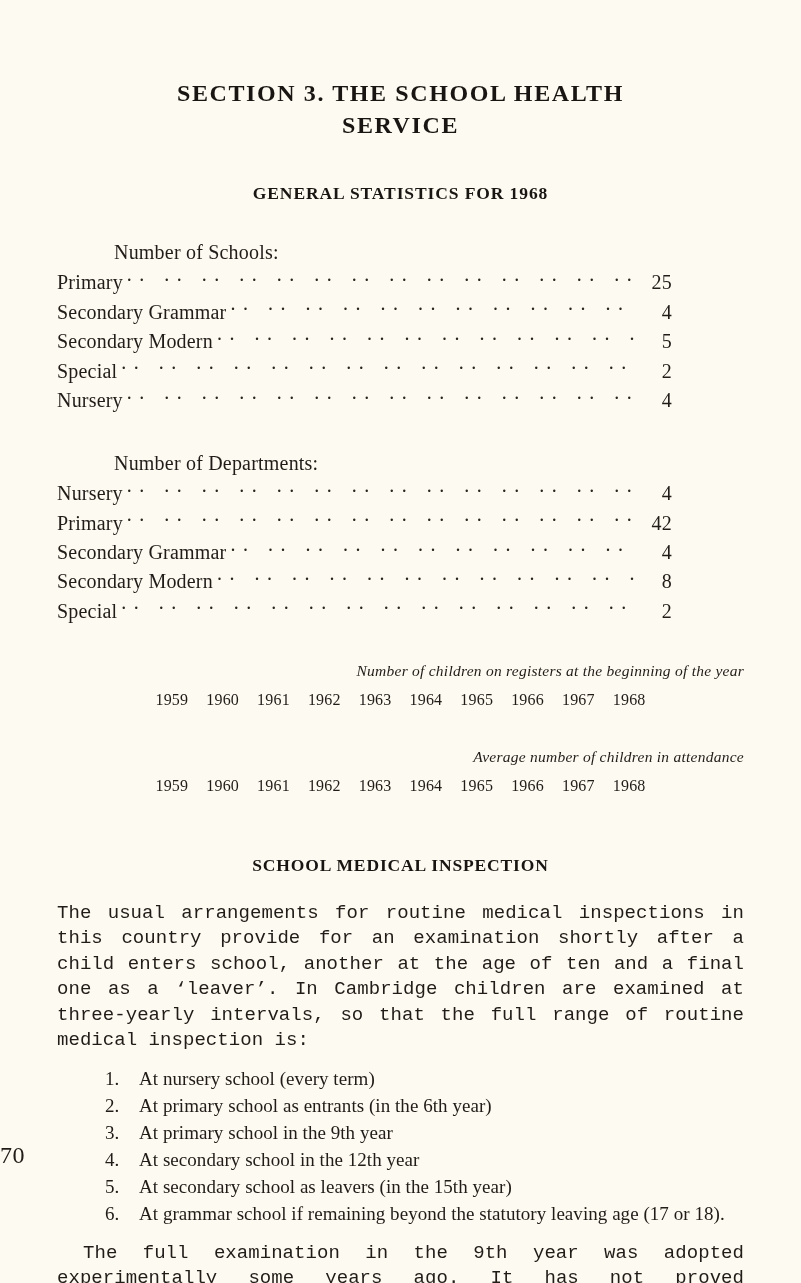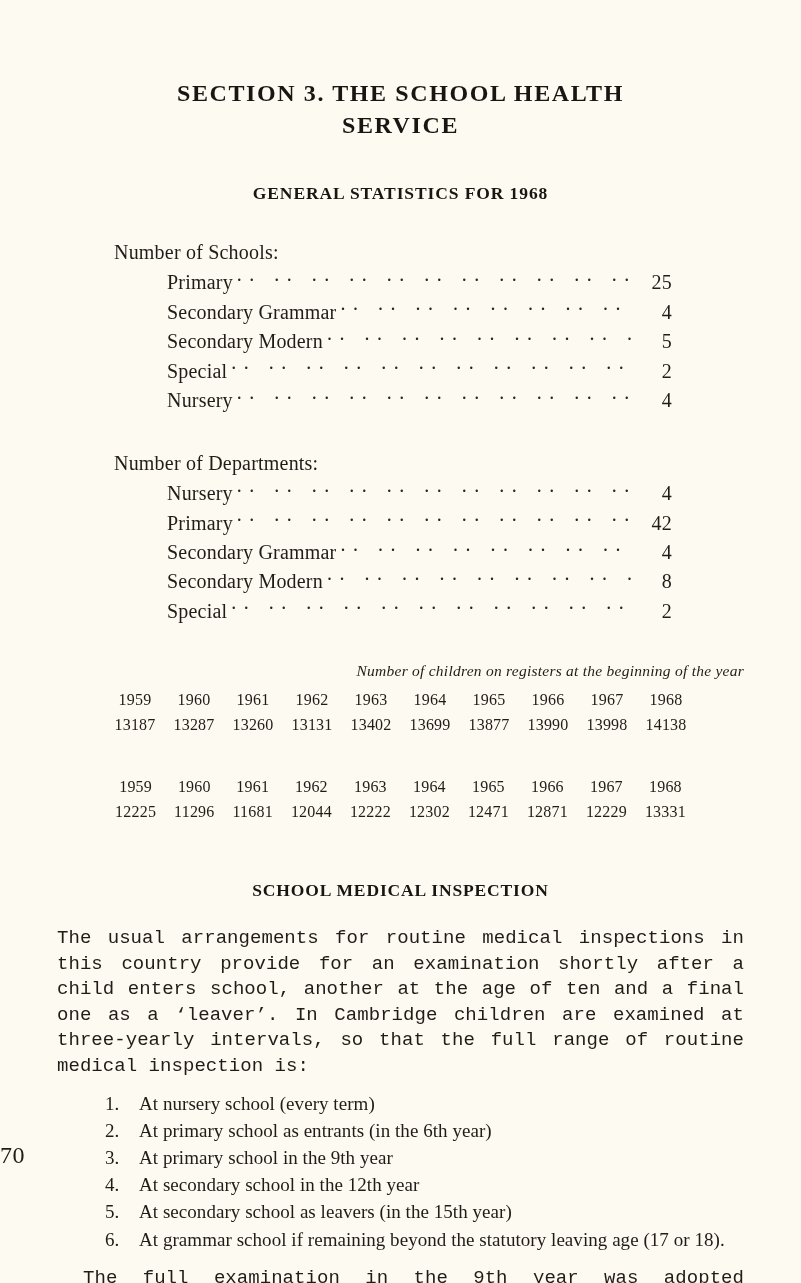--- a/index.html
+++ b/index.html
@@ -52,21 +52,20 @@
     margin-left: 57px;
     line-height: 1.5;
     letter-spacing: 0.2px;
   }
   .dot-rows { margin-top: 1px; }
   .dot-row {
     display: flex;
     align-items: baseline;
     font-size: 20px;
     line-height: 1.47;
-    margin-left: 110px;
     padding-right: 72px;
   }
   .dot-row .lbl { white-space: nowrap; letter-spacing: 0.2px; }
   .dot-row .leaders {
     flex: 1 1 auto;
     position: relative;
     height: 1em;
     margin: 0 4px;
     overflow: hidden;
   }
@@ -246,63 +245,40 @@
           <td>1960</td>
           <td>1961</td>
           <td>1962</td>
           <td>1963</td>
           <td>1964</td>
           <td>1965</td>
           <td>1966</td>
           <td>1967</td>
           <td>1968</td>
         </tr>
-        <tr>
-          <td>13187</td>
-          <td>13287</td>
-          <td>13260</td>
-          <td>13131</td>
-          <td>13402</td>
-          <td>13699</td>
-          <td>13877</td>
-          <td>13990</td>
-          <td>13998</td>
-          <td>14138</td>
-        </tr>
       </tbody>
     </table>
   </div>
 
   <div class="year-table-wrap">
+    <div class="table-caption">Average number of children in attendance</div>
     <table class="year-table">
       <tbody>
         <tr>
           <td>1959</td>
           <td>1960</td>
           <td>1961</td>
           <td>1962</td>
           <td>1963</td>
           <td>1964</td>
           <td>1965</td>
           <td>1966</td>
           <td>1967</td>
           <td>1968</td>
         </tr>
-        <tr>
-          <td>12225</td>
-          <td>11296</td>
-          <td>11681</td>
-          <td>12044</td>
-          <td>12222</td>
-          <td>12302</td>
-          <td>12471</td>
-          <td>12871</td>
-          <td>12229</td>
-          <td>13331</td>
-        </tr>
       </tbody>
     </table>
   </div>
 
   <h2 class="sub-heading">SCHOOL MEDICAL INSPECTION</h2>
 
   <p class="prose intro">The usual arrangements for routine medical inspections in this country provide for an examination shortly after a child enters school, another at the age of ten and a final one as a ‘leaver’. In Cambridge children are examined at three-yearly intervals, so that the full range of routine medical inspection is:</p>
 
   <ol class="insp-list">
     <li>

